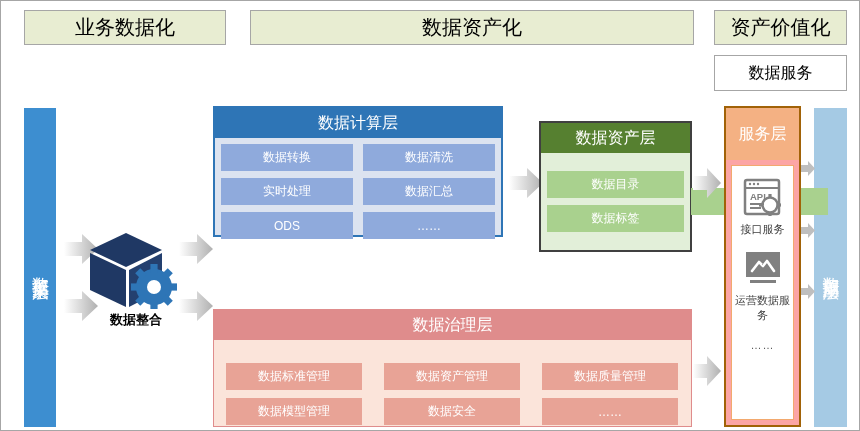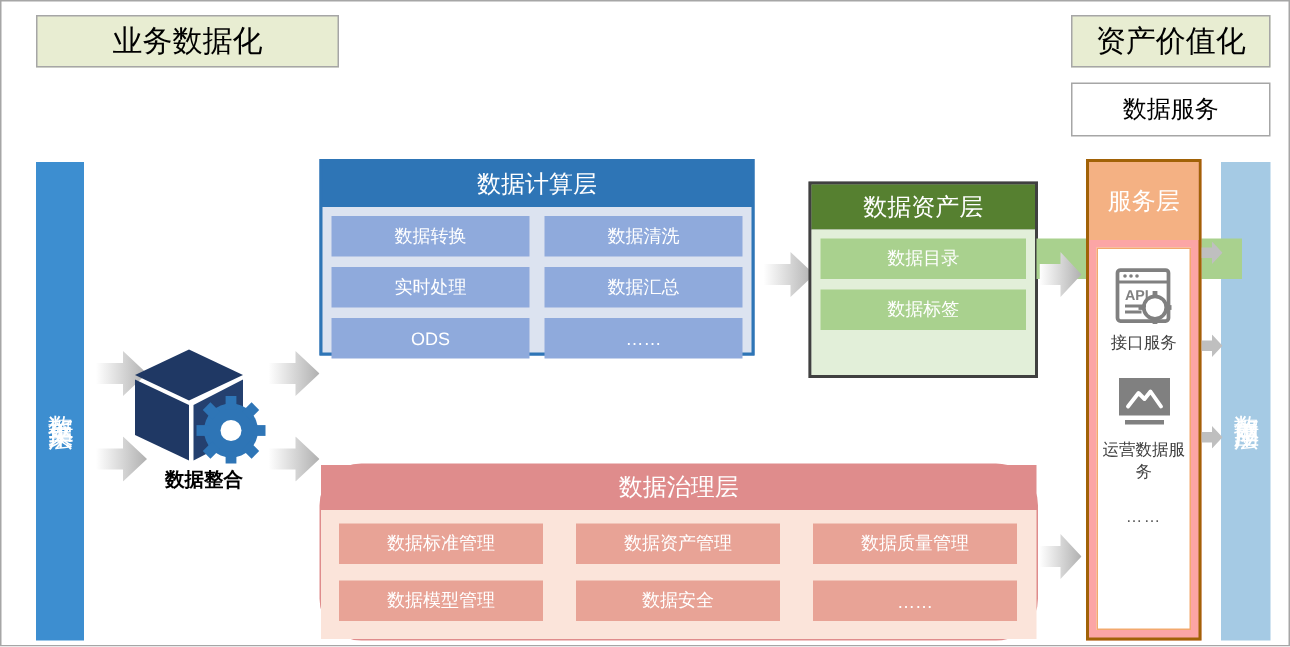--- a/index.html
+++ b/index.html
@@ -63,21 +63,21 @@
 
   
   #asset { border: 2px solid #404040; background: #a3a3a3; margin-top: 15px; }
   #asset .panel-head { height: 30px; background: #568030; }
   #asset .panel-body { background: #e2efd9; padding: 6px; gap: 7px; flex-direction: column; }
   #asset .cell { background: #a9d18e; width: 100%; height: 27px; }
 
   
   #govern { border: 1px solid #df8c8c; background: #df8c8c; }
   #govern .panel-head { height: 30px; background: #df8c8c; }
-  #govern .panel-body { background: #fbe4da; padding: 9px 12px; gap: 8px 22px; }
+  #govern .panel-body { background: #fbe4da; padding: 23px 12px; gap: 8px 22px; }
   #govern .cell { background: #e8a396; width: calc(33.333% - 15px); height: 27px; }
 
   
   #service { border: 2px solid #f0a濃; }
   #service { border: 2px solid #a16207; background: #fca5a5; }
   #service .panel-head { height: 52px; background: #f4b183; font-size: 16px; }
   #service-inner {
     position: absolute; left: 5px; right: 5px; top: 57px; bottom: 5px;
     background: #ffffff; border: 1px solid #f2a96e;
     display: flex; flex-direction: column; align-items: center;
@@ -96,20 +96,23 @@
     font-size: 13px; font-weight: bold; color: #000;
   }
 </style>
 </head>
 <body>
 
 <div id="canvas">
 
   <div class="olive-box" style="left:23px; top:9px; width:202px; height:35px;">
     <span>业务数据化</span>
+  </div>
+  <div class="olive-box" style="left:249px; top:9px; width:444px; height:35px;">
+    <span>数据资产化</span>
   </div>
   <div class="olive-box" style="left:713px; top:9px; width:133px; height:35px;">
     <span>资产价值化</span>
   </div>
 
   <div class="white-box" style="left:713px; top:54px; width:133px; height:36px;">
     <span>数据服务</span>
   </div>
 
   <div class="vbar" id="collect-bar" style="left:23px; top:107px; width:32px; height:319px;">
@@ -178,32 +181,32 @@
       <div class="cell">……</div>
     </div>
   </div>
 
   <svg class="arrow" style="left:508px; top:167px;" width="34" height="30">
     <polygon points="0,8 18,8 18,0 34,15 18,30 18,22 0,22" fill="url(#ag1)"></polygon>
   </svg>
 
   <div class="panel" id="asset" style="left:538px; top:105px; width:153px; height:131px;">
     <div class="panel-head">数据资产层</div>
-    <div class="panel-body" style="height:97px;">
+    <div class="panel-body" style="height:97px;justify-content:center;">
       <div class="cell">数据目录</div>
       <div class="cell">数据标签</div>
       <div class="cell">……</div>
     </div>
   </div>
 
   <svg class="arrow" style="left:692px; top:167px;" width="28" height="30">
     <polygon points="0,8 14,8 14,0 28,15 14,30 14,22 0,22" fill="url(#ag1)"></polygon>
   </svg>
 
-  <div class="panel" id="govern" style="left:212px; top:308px; width:479px; height:118px;border-radius:28px;">
+  <div class="panel" id="govern" style="left:212px; top:308px; width:479px; height:118px;">
     <div class="panel-head">数据治理层</div>
     <div class="panel-body" style="height:86px;">
       <div class="cell">数据标准管理</div>
       <div class="cell">数据资产管理</div>
       <div class="cell">数据质量管理</div>
       <div class="cell">数据模型管理</div>
       <div class="cell">数据安全</div>
       <div class="cell">……</div>
     </div>
   </div>

